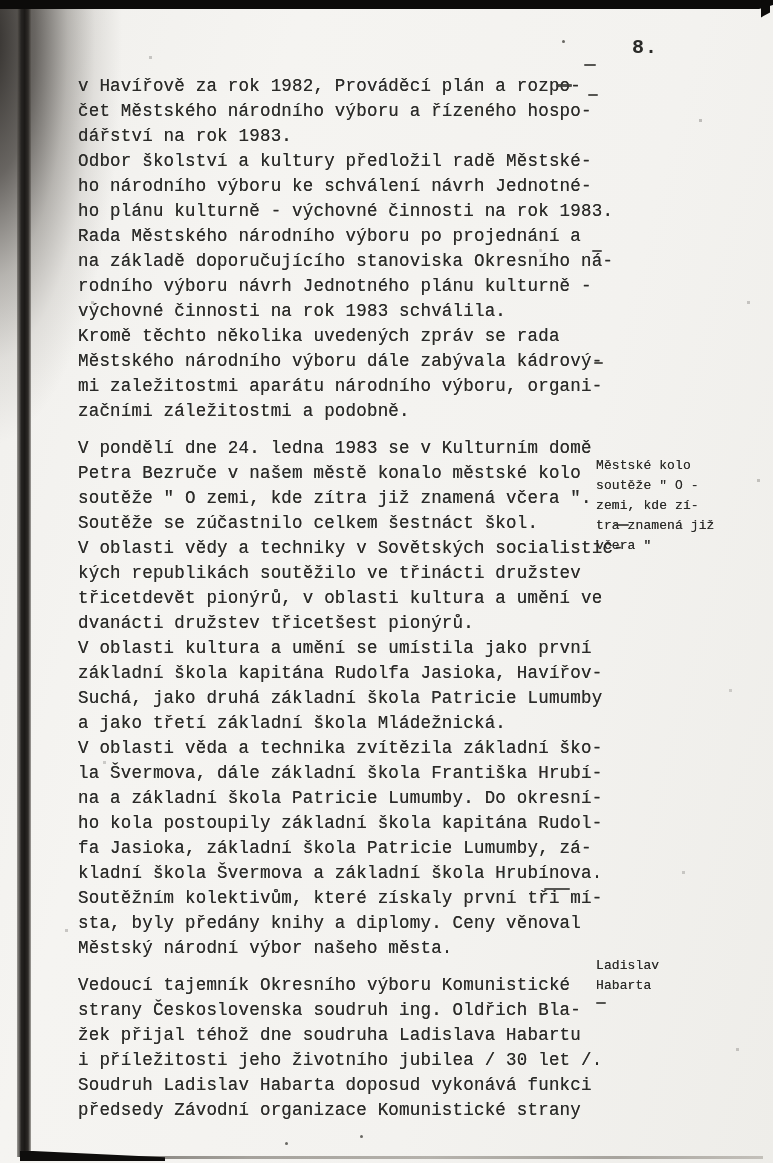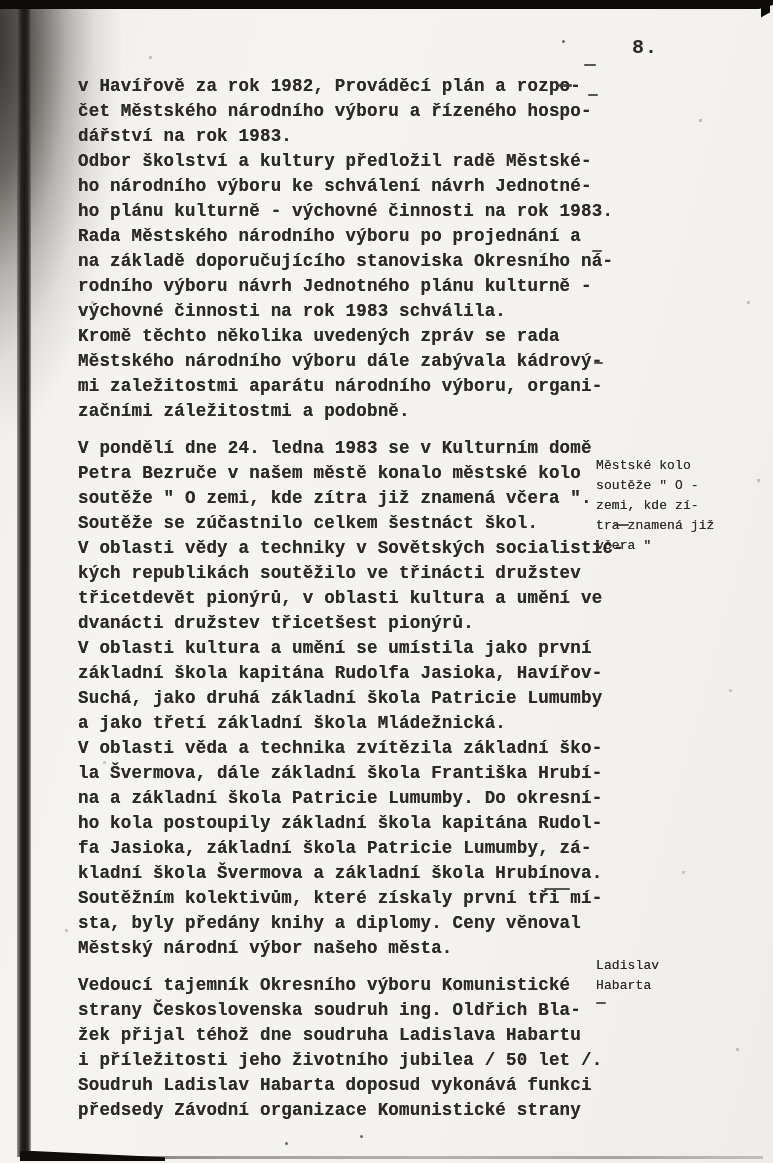--- a/index.html
+++ b/index.html
@@ -33,21 +33,21 @@
     opacity:.75;filter:blur(.4px);
   }
   .bottomwedge{
     position:absolute;left:20px;bottom:2px;width:145px;height:10px;background:#0e0d0c;
     clip-path:polygon(0 0,9% 0,100% 62%,100% 100%,0 100%);
   }
   .pagenum{position:absolute;left:632px;top:36px;font-size:20px;font-weight:700;letter-spacing:1px;}
   .body-text{position:absolute;left:78px;top:74px;width:545px;}
   .block{
     margin:0 0 12px 0;white-space:pre;
-    font-size:17.5px;line-height:25px;font-weight:700;letter-spacing:.2px;
+    font-size:17.5px;line-height:25px;font-weight:400;letter-spacing:.2px;
     text-shadow:0 0 .6px rgba(40,40,36,.75);
   }
   .note{
     position:absolute;left:596px;white-space:pre;
     font-size:13px;line-height:20px;font-weight:400;letter-spacing:.1px;
     text-shadow:0 0 .6px rgba(40,40,36,.7);
     margin-top:28px;
   }
   .n1{top:428px;}
   .n2{top:928px;}
@@ -110,21 +110,21 @@
 na a základní škola Patricie Lumumby. Do okresní-
 ho kola postoupily základní škola kapitána Rudol-
 fa Jasioka, základní škola Patricie Lumumby, zá-
 kladní škola Švermova a základní škola Hrubínova.
 Soutěžním kolektivům, které získaly první tři mí-
 sta, byly předány knihy a diplomy. Ceny věnoval
 Městský národní výbor našeho města.</p>
     <p class="block">Vedoucí tajemník Okresního výboru Komunistické
 strany Československa soudruh ing. Oldřich Bla-
 žek přijal téhož dne soudruha Ladislava Habartu
-i příležitosti jeho životního jubilea / 50 let /.
+i příležitosti jeho životního jubilea / 30 let /.
 Soudruh Ladislav Habarta doposud vykonává funkci
 předsedy Závodní organizace Komunistické strany</p>
   </main>
 
   <aside class="note n1">Městské kolo
 soutěže " O -
 zemi, kde zí-
 tra znamená již
 včera "</aside>
   <aside class="note n2">Ladislav

